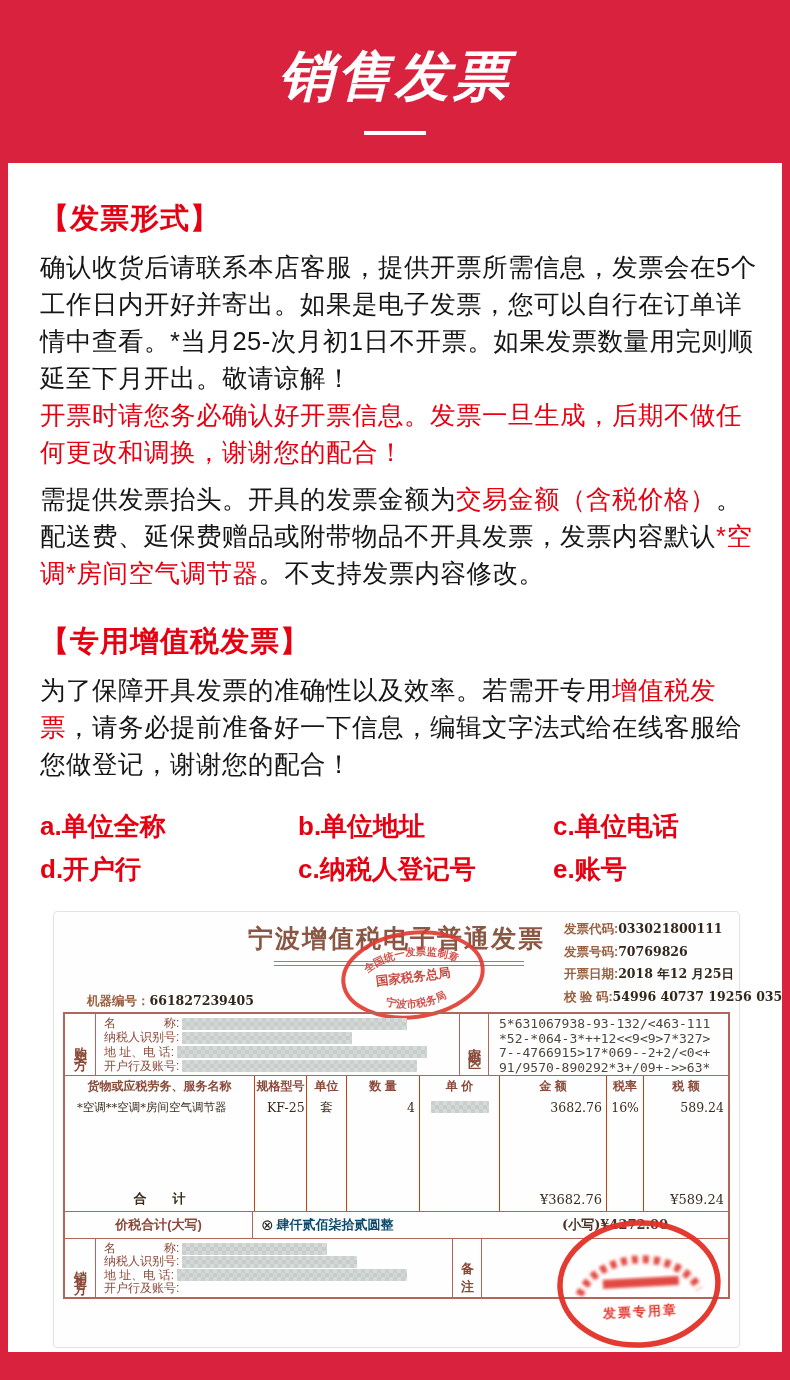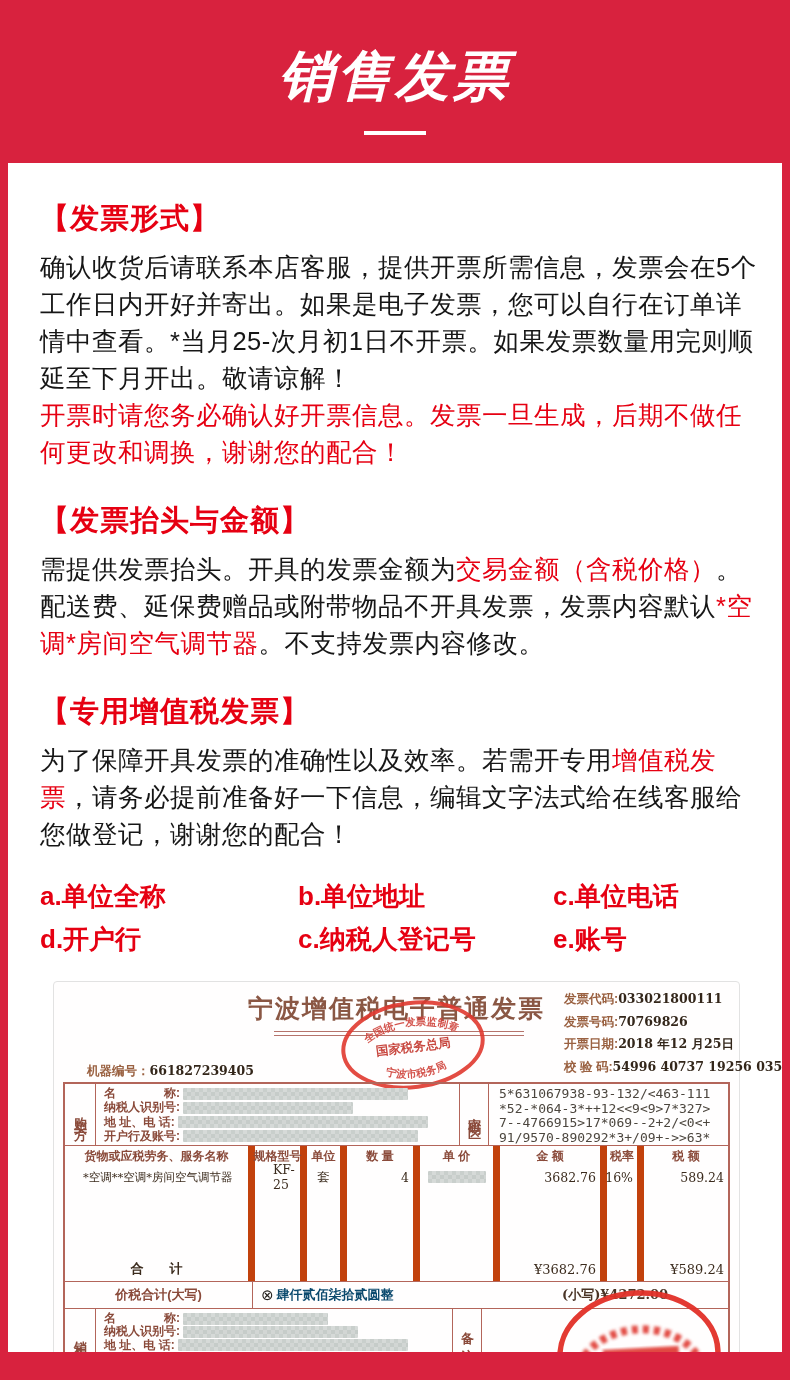--- a/index.html
+++ b/index.html
@@ -46,36 +46,36 @@
   .row-seller{flex:1;}
   .vcell{display:flex;align-items:center;justify-content:center;color:#8a4a3a;font-weight:bold;font-size:13px;}
   .vtext{writing-mode:vertical-lr;text-orientation:upright;letter-spacing:5px;}
   .vtext.wide{letter-spacing:16px;}
   .side-l{width:30px;border-right:1px solid #b3655a;}
   .side-m{width:28px;border-left:1px solid #b3655a;border-right:1px solid #b3655a;}
   .fields{padding:3px 6px 2px 8px;display:flex;flex-direction:column;justify-content:space-between;box-sizing:border-box;}
   .row-buyer .fields{width:363px;}
   .row-seller .fields{width:356px;}
   .frow{display:flex;align-items:center;height:13px;}
-  .frow .flab{font-size:12px;font-weight:bold;color:#8a4a3a;white-space:pre;margin-right:3px;}
+  .frow .flab{font-size:12px;font-weight:normal;color:#8a4a3a;white-space:pre;margin-right:3px;}
   .mosaic{height:12px;border-radius:1px;
           background:conic-gradient(#d6dad8 25%,#c6ccc9 0 50%,#d2d6d4 0 75%,#c9cfcc 0) 0 0/8px 8px;}
   .pwd{flex:1;padding:3px 2px 2px 10px;font-family:"DejaVu Sans Mono",monospace;font-size:13px;
        line-height:14.5px;color:#4c463e;white-space:pre;}
 
   .items-block{display:flex;height:135px;border-bottom:1px solid #b3655a;}
-  .col{display:flex;flex-direction:column;border-right:7px solid #c2410c;box-sizing:border-box;}
+  .col{display:flex;flex-direction:column;border-right:1px solid #c2410c;box-sizing:border-box;}
   .col:last-child{border-right:none;}
   .col .h{height:20px;display:flex;align-items:center;justify-content:center;
           font-size:12px;font-weight:bold;color:#8a4a3a;white-space:pre;}
   .col .v{height:22px;font-size:12.5px;color:#3b2b1d;font-family:"DejaVu Serif",serif;display:flex;align-items:center;}
   .col .sp{flex:1;}
   .col .t{height:24px;font-size:13px;color:#3b2b1d;font-family:"DejaVu Serif",serif;
           display:flex;align-items:center;}
-  .al{padding-left:18px;}  .ar{justify-content:flex-end;padding-right:4px;}  .ac{justify-content:center;}
+  .al{padding-left:12px;}  .ar{justify-content:flex-end;padding-right:4px;}  .ac{justify-content:center;}
   .total-lab{font-family:"Liberation Sans",sans-serif;font-weight:bold;color:#8a4a3a;font-size:13px;
              justify-content:center;}
 
   .row-sum{height:26px;border-bottom:1px solid #b3655a;display:flex;}
   .sum-label{width:188px;border-right:1px solid #b3655a;display:flex;align-items:center;justify-content:center;
              font-size:13px;font-weight:bold;color:#8a4a3a;box-sizing:border-box;}
   .sum-rest{flex:1;position:relative;display:flex;align-items:center;}
   .sum-sym{font-size:15px;color:#23201c;margin:0 3px 0 8px;}
   .sum-cap{font-size:13px;font-weight:bold;color:#0c4a6e;}
   .sum-small{position:absolute;left:309px;font-size:13px;font-weight:bold;color:#4a3426;
@@ -90,21 +90,20 @@
   <h1>销售发票</h1>
   <div class="underline"></div>
 </header>
 
 <main class="panel">
 
   <h2 class="sec-h">【发票形式】</h2>
   <p class="para">确认收货后请联系本店客服，提供开票所需信息，发票会在5个工作日内开好并寄出。如果是电子发票，您可以自行在订单详情中查看。*当月25-次月初1日不开票。如果发票数量用完则顺延至下月开出。敬请谅解！</p>
   <p class="warn">开票时请您务必确认好开票信息。发票一旦生成，后期不做任何更改和调换，谢谢您的配合！</p>
 
-  <h2 class="sec-h mt">【发票抬头与金额】</h2>
   <p class="para"><span>需提供发票抬头。开具的发票金额为</span><span class="red">交易金额（含税价格）</span><span>。配送费、延保费赠品或附带物品不开具发票，发票内容默认</span><span class="red">*空调*房间空气调节器</span><span>。不支持发票内容修改。</span></p>
 
   <h2 class="sec-h mt">【专用增值税发票】</h2>
   <p class="para"><span>为了保障开具发票的准确性以及效率。若需开专用</span><span class="red">增值税发票</span><span>，请务必提前准备好一下信息，编辑文字法式给在线客服给您做登记，谢谢您的配合！</span></p>
 
   <div class="vat-list">
     <span>a.单位全称</span>
     <span>b.单位地址</span>
     <span>c.单位电话</span>
     <span>d.开户行</span>

